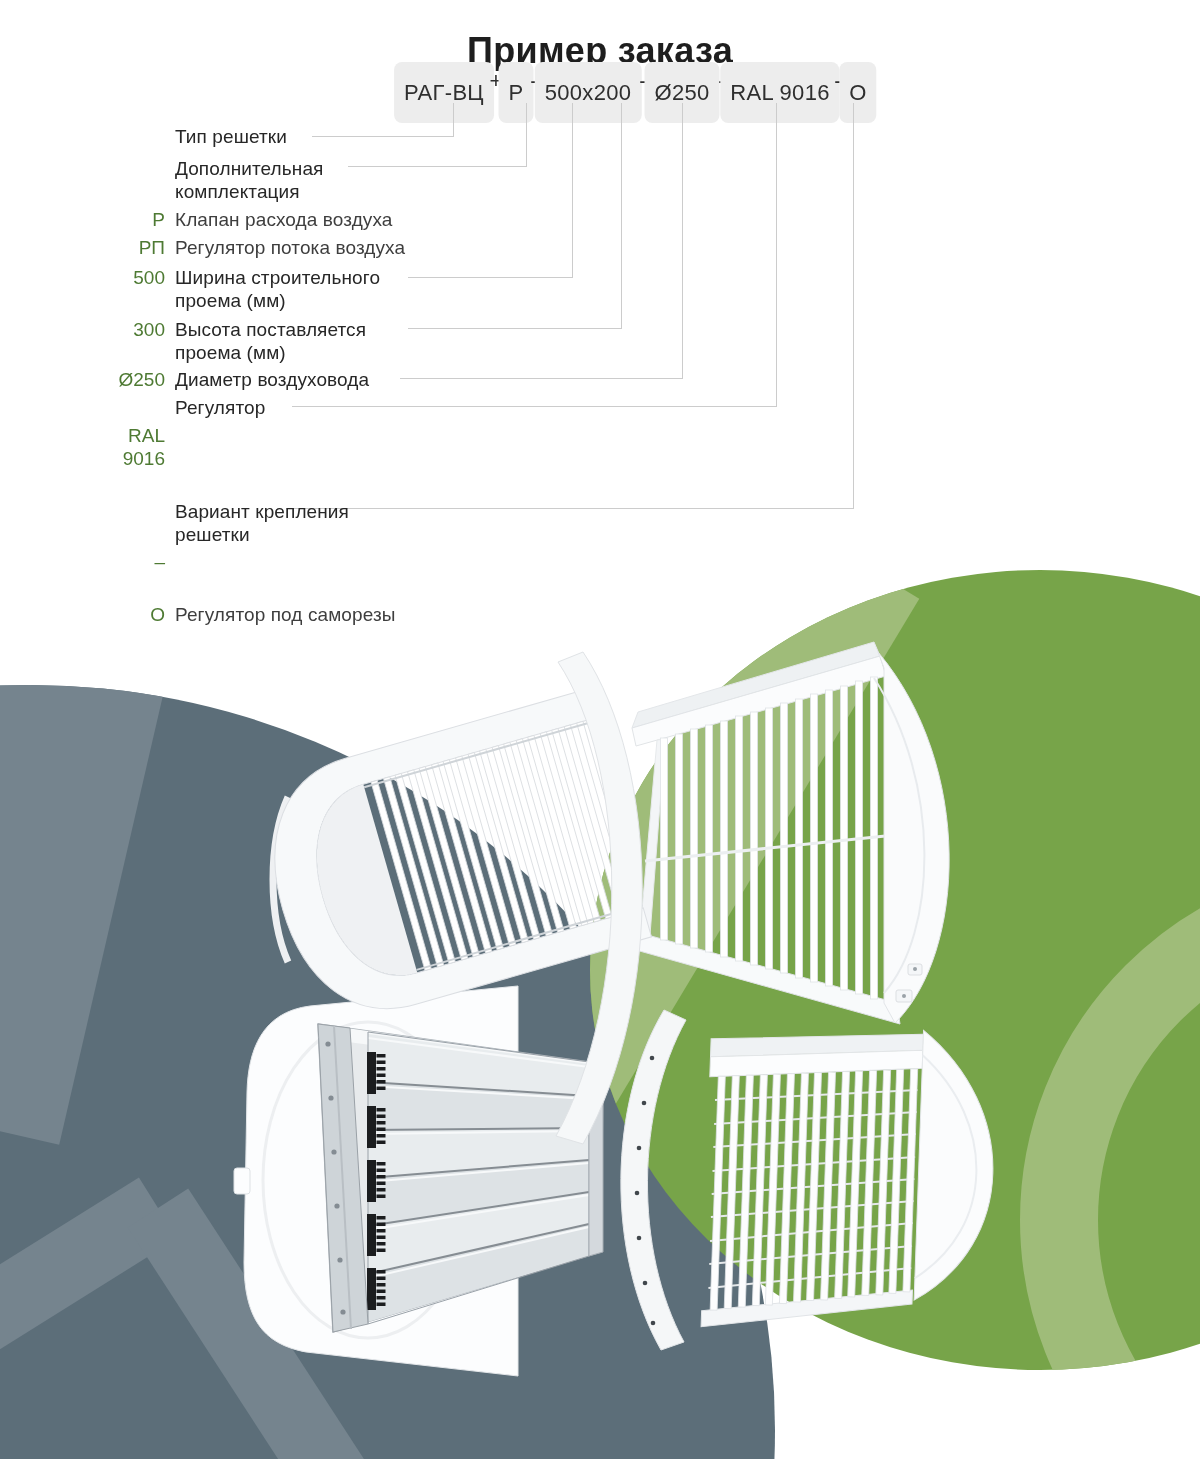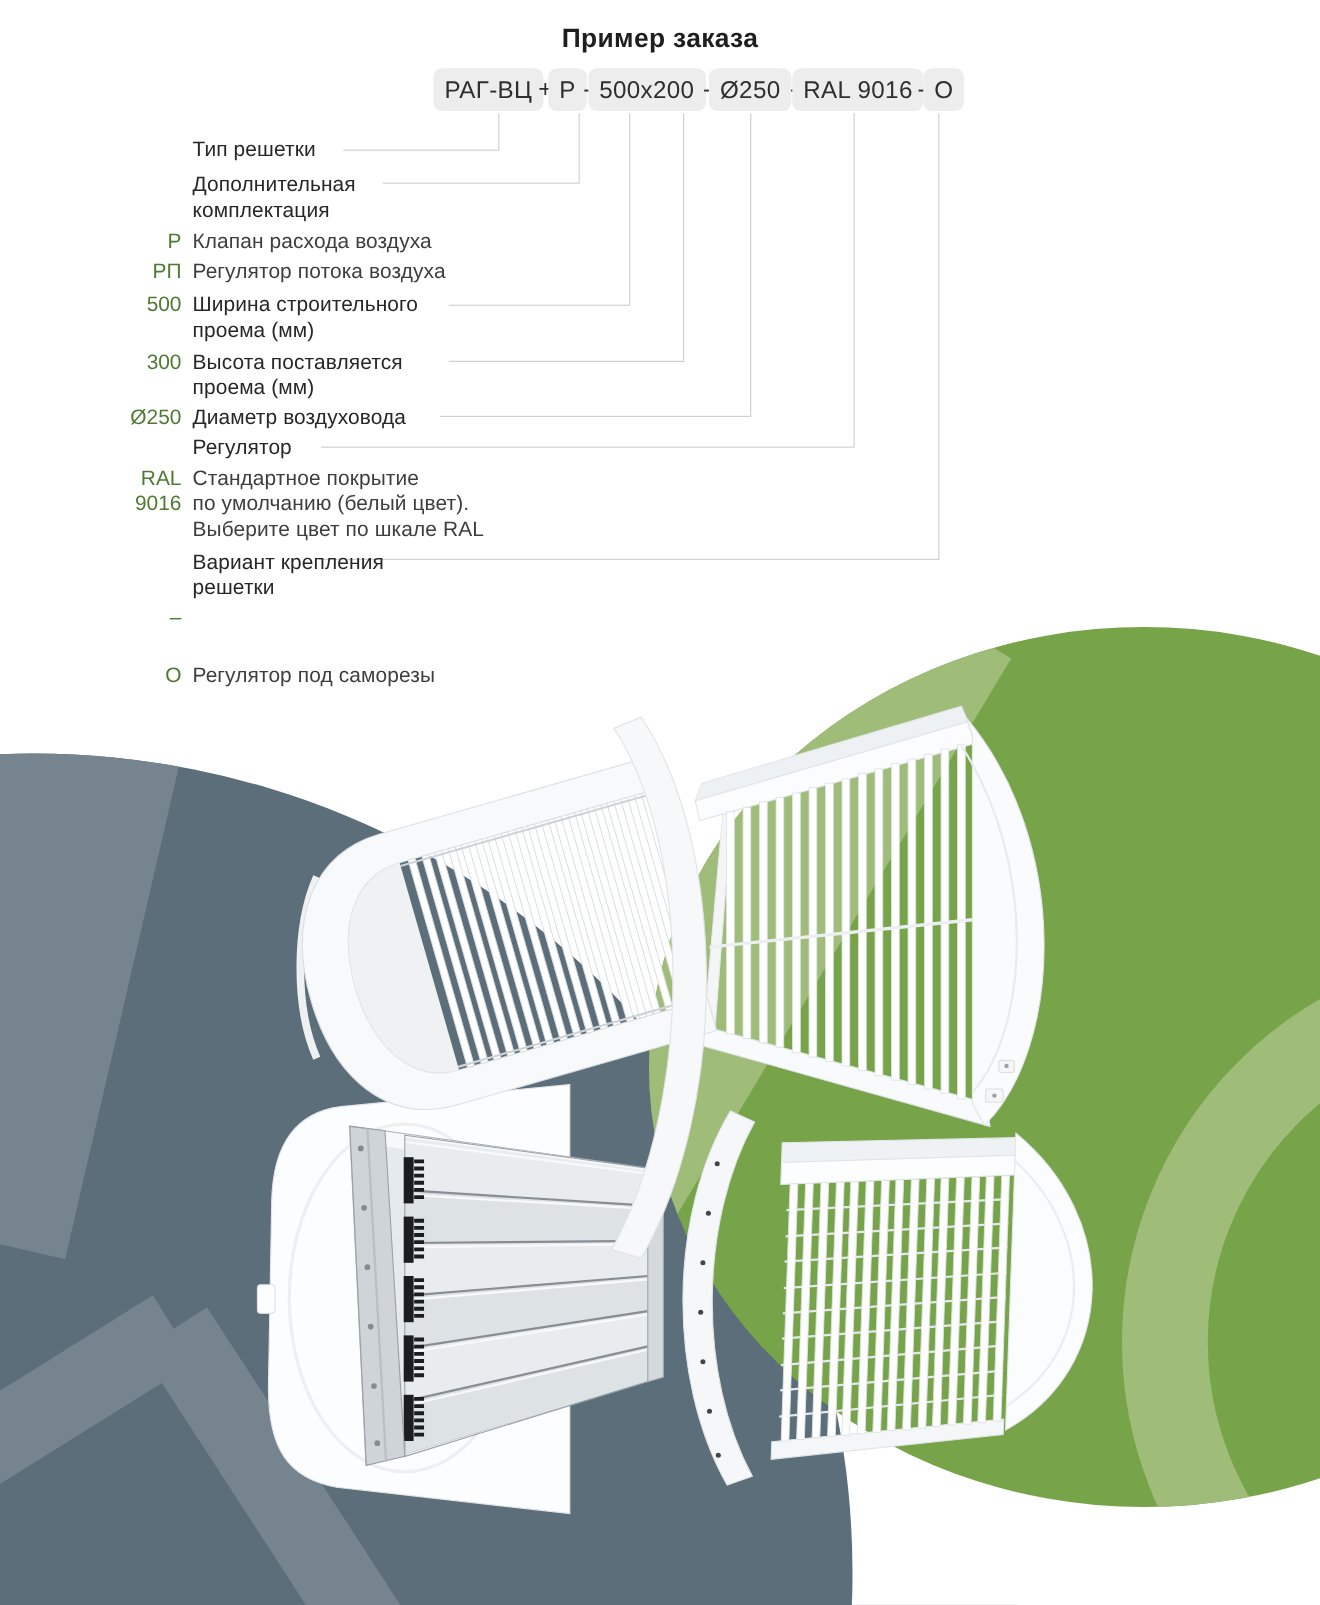--- a/index.html
+++ b/index.html
@@ -1,26 +1,26 @@
 <!DOCTYPE html>
 <html style="--text-dark: #2b2b2b; --accent-green-text: #4e7a33; --code-box-bg: #ededed; --connector-line: #cccccc; --circle-gray: #5c6e79; --circle-green: #77a449; --decor-light-gray: #75848e; --decor-light-green: #9fbc79;"><head>
 <meta charset="utf-8">
 <style>
   html,body{margin:0;padding:0;}
   body{width:1200px;height:1459px;background:#fff;position:relative;overflow:hidden;
        font-family:"Liberation Sans","DejaVu Sans",sans-serif;color:var(--text-dark,#2b2b2b);}
 
   
   .title{position:absolute;top:6px;left:0;width:1200px;text-align:center;
-         font-size:24px;font-weight:700;letter-spacing:.3px;color:#1e1e1e;}
+         font-size:36px;font-weight:700;letter-spacing:.3px;color:#1e1e1e;}
 
   
   .seg{position:absolute;top:62px;transform:translateX(-50%);white-space:nowrap;
        font-size:22px;line-height:37px;color:#2f2f2f;letter-spacing:.3px;}
-  .seg.boxed{background:var(--code-box-bg,#ededed);border-radius:8px;padding:1px 10px;}
+  .seg.boxed{background:var(--code-box-bg,#ededed);border-radius:8px;padding:12px 10px;}
 
   
   .vline{position:absolute;width:1px;background:var(--connector-line,#ccc);}
   .hline{position:absolute;height:1px;background:var(--connector-line,#ccc);}
 
   
   .lrow{position:absolute;left:95px;width:345px;display:flex;align-items:flex-start;}
   .lcode{width:70px;flex:0 0 70px;text-align:right;color:var(--accent-green-text,#4e7a33);
          font-size:19px;line-height:23px;white-space:pre-line;}
   .llabel{margin-left:10px;flex:1;font-size:19px;line-height:23px;color:#3e3e3e;
@@ -299,23 +299,20 @@
     <span class="lcode">Ø250</span>
     <span class="llabel bold">Диаметр воздуховода</span>
   </div>
   <div class="lrow" style="top:396px">
     <span class="lcode"></span>
     <span class="llabel bold">Регулятор</span>
   </div>
   <div class="lrow" style="top:424px">
     <span class="lcode">RAL
 9016</span>
-    <span class="llabel">Стандартное покрытие
-по умолчанию (белый цвет).
-Выберите цвет по шкале RAL</span>
   </div>
   <div class="lrow" style="top:500px">
     <span class="lcode"></span>
     <span class="llabel bold">Вариант крепления
 решетки</span>
   </div>
   <div class="lrow" style="top:550px">
     <span class="lcode">–</span>
   </div>
   <div class="lrow" style="top:603px">

